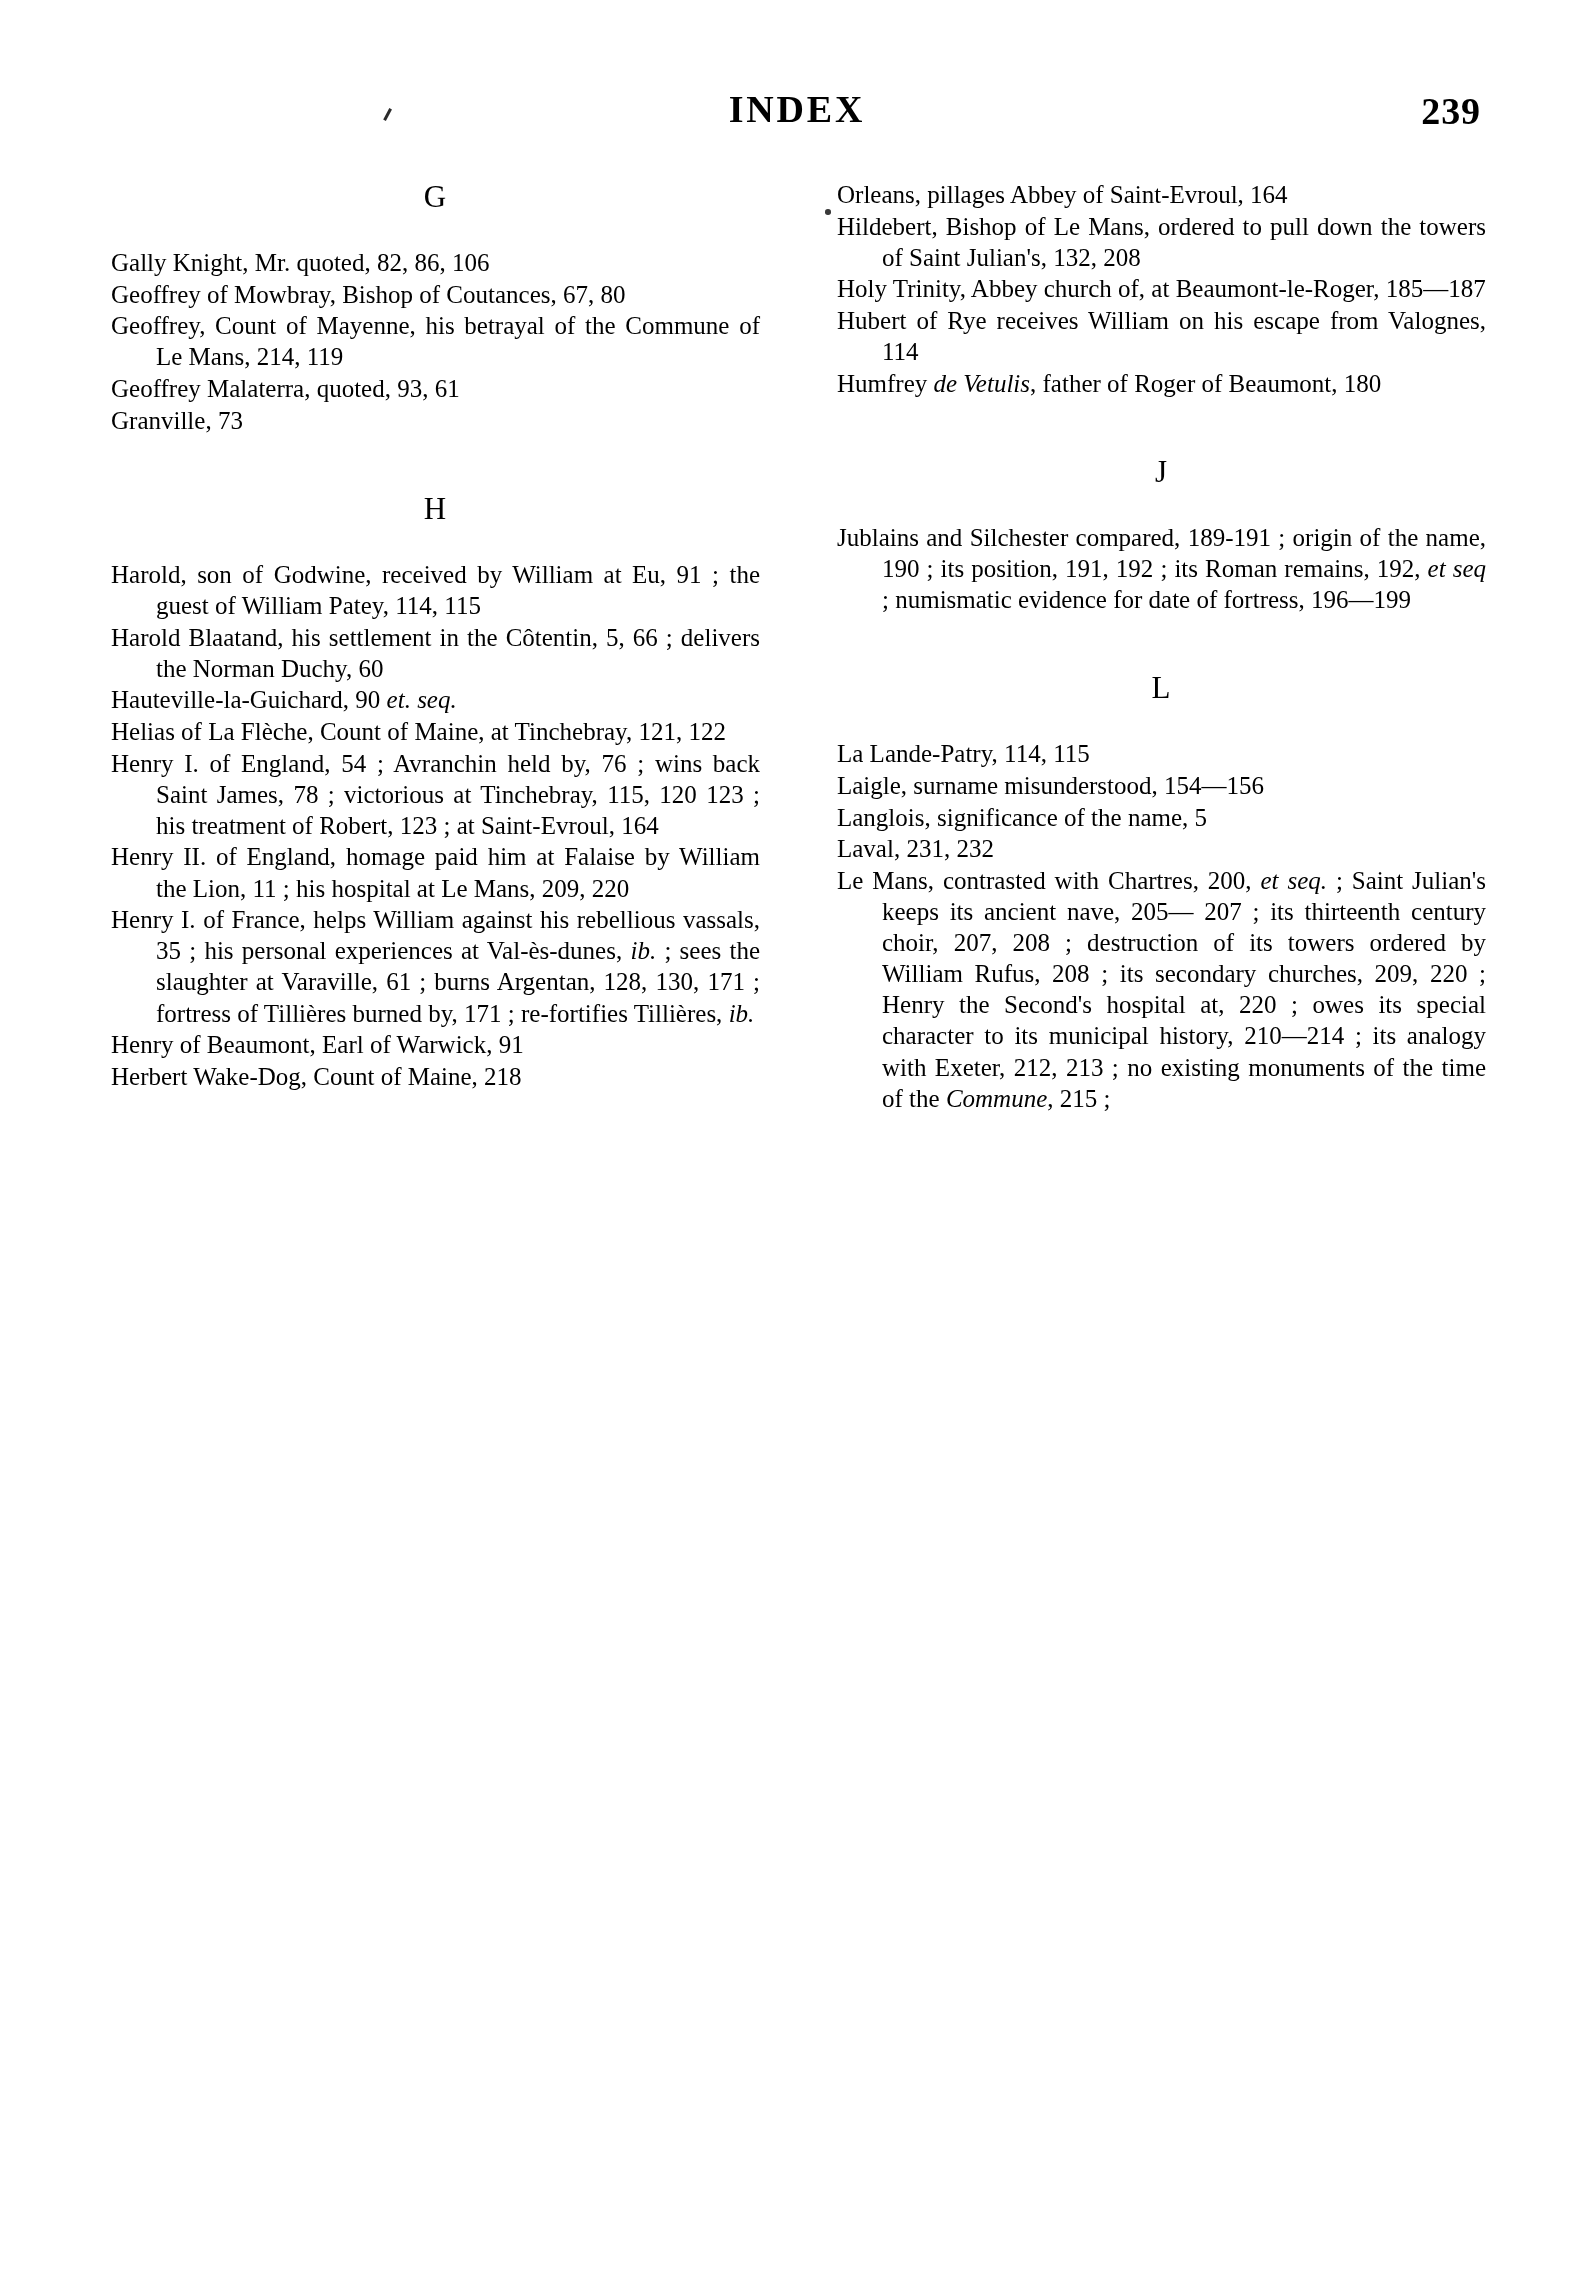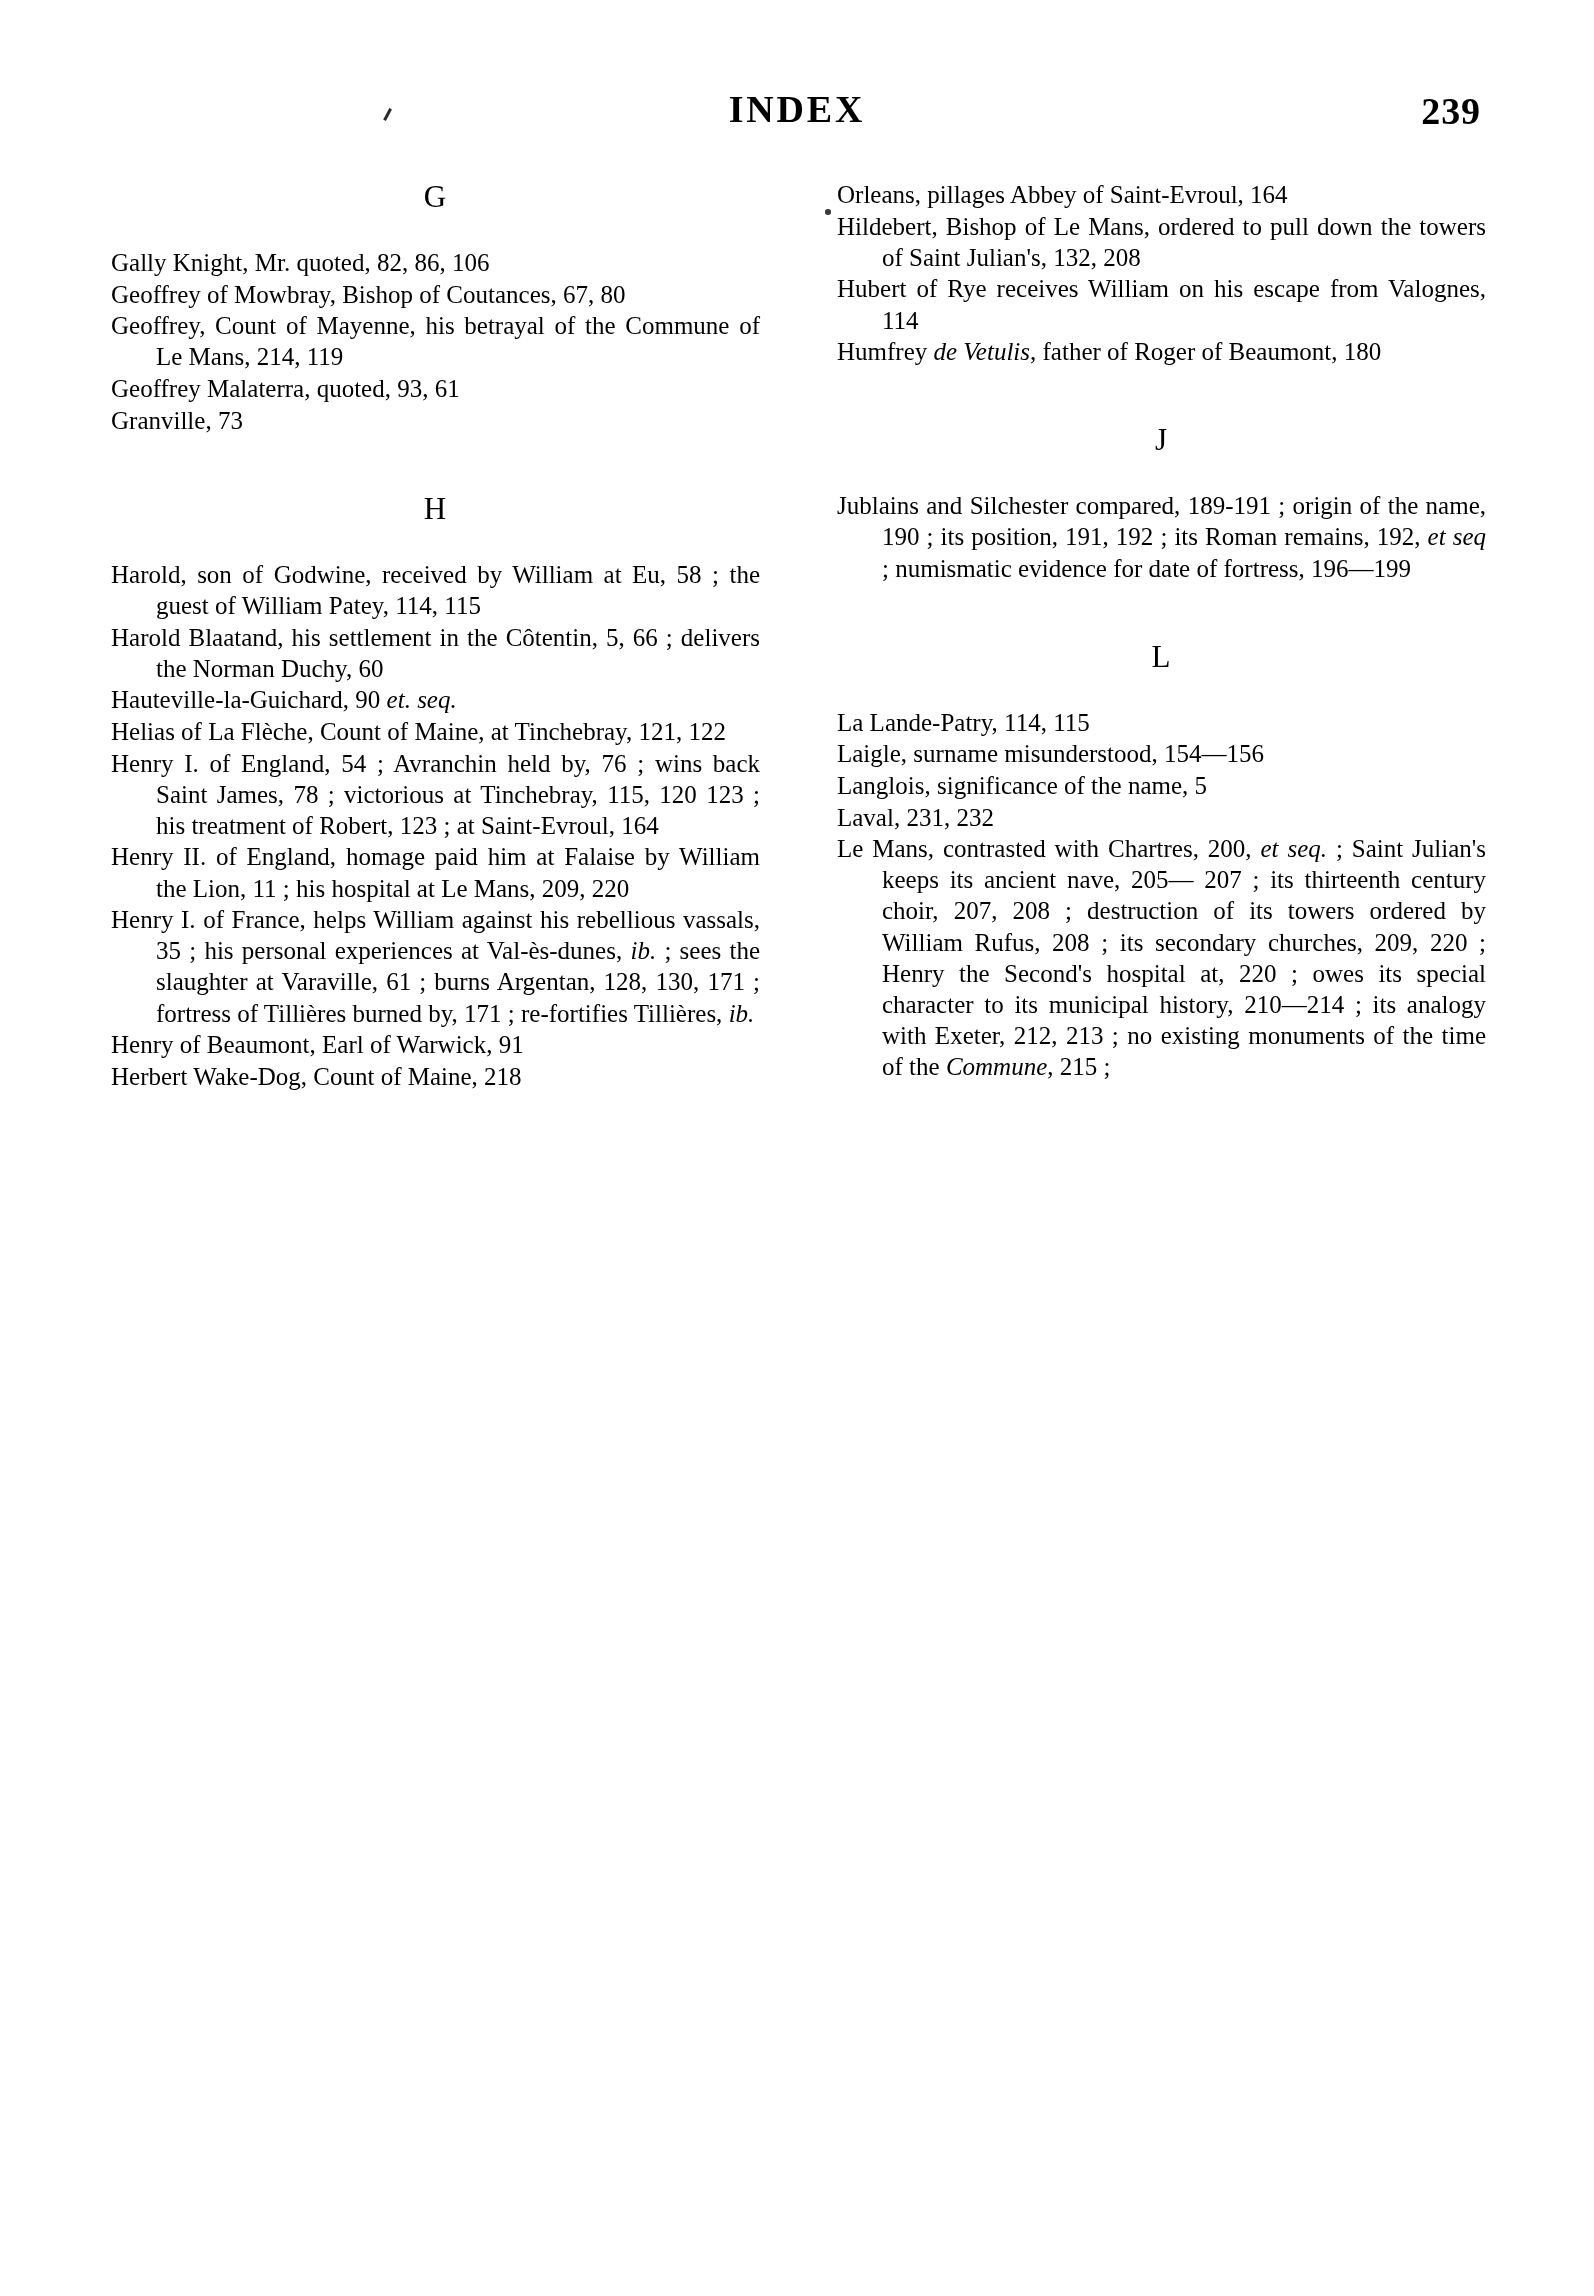--- a/index.html
+++ b/index.html
@@ -118,33 +118,34 @@
 
   <div class="columns">
     <div class="col" id="col-0">
         <div class="section-letter">G</div>
         <p class="entry">Gally Knight, Mr. quoted, 82, 86, 106</p>
         <p class="entry">Geoffrey of Mowbray, Bishop of Coutances, 67, 80</p>
         <p class="entry">Geoffrey, Count of Mayenne, his betrayal of the Commune of Le Mans, 214, 119</p>
         <p class="entry">Geoffrey Malaterra, quoted, 93, 61</p>
         <p class="entry">Granville, 73</p>
         <div class="section-letter tight-top">H</div>
-        <p class="entry">Harold, son of Godwine, received by William at Eu, 58 ; the guest of William Patey, 114, 115</p>
+        <p class="entry">Harold, son of Godwine, received by William at Eu, 91 ; the guest of William Patey, 114, 115</p>
         <p class="entry">Harold Blaatand, his settlement in the Côtentin, 5, 66 ; delivers the Norman Duchy, 60</p>
         <p class="entry">Hauteville-la-Guichard, 90 <i>et. seq.</i></p>
         <p class="entry">Helias of La Flèche, Count of Maine, at Tinchebray, 121, 122</p>
         <p class="entry">Henry I. of England, 54 ; Avranchin held by, 76 ; wins back Saint James, 78 ; victorious at Tinchebray, 115, 120 123 ; his treatment of Robert, 123 ; at Saint-Evroul, 164</p>
         <p class="entry">Henry II. of England, homage paid him at Falaise by William the Lion, 11 ; his hospital at Le Mans, 209, 220</p>
         <p class="entry">Henry I. of France, helps William against his rebellious vassals, 35 ; his personal experiences at Val-ès-dunes, <i>ib.</i> ; sees the slaughter at Varaville, 61 ; burns Argentan, 128, 130, 171 ; fortress of Tillières burned by, 171 ; re-fortifies Tillières, <i>ib.</i></p>
         <p class="entry">Henry of Beaumont, Earl of Warwick, 91</p>
         <p class="entry">Herbert Wake-Dog, Count of Maine, 218</p>
       </div>
     <div class="col" id="col-1">
         <p class="entry">Orleans, pillages Abbey of Saint-Evroul, 164</p>
         <p class="entry">Hildebert, Bishop of Le Mans, ordered to pull down the towers of Saint Julian's, 132, 208</p>
+        <p class="entry">Holy Trinity, Abbey church of, at Beaumont-le-Roger, 185—187</p>
         <p class="entry">Hubert of Rye receives William on his escape from Valognes, 114</p>
         <p class="entry">Humfrey <i>de Vetulis</i>, father of Roger of Beaumont, 180</p>
         <div class="section-letter tight-top">J</div>
         <p class="entry">Jublains and Silchester compared, 189-191 ; origin of the name, 190 ; its position, 191, 192 ; its Roman remains, 192, <i>et seq</i> ; numismatic evidence for date of fortress, 196—199</p>
         <div class="section-letter tight-top">L</div>
         <p class="entry">La Lande-Patry, 114, 115</p>
         <p class="entry">Laigle, surname misunderstood, 154—156</p>
         <p class="entry">Langlois, significance of the name, 5</p>
         <p class="entry">Laval, 231, 232</p>
         <p class="entry">Le Mans, contrasted with Chartres, 200, <i>et seq.</i> ; Saint Julian's keeps its ancient nave, 205— 207 ; its thirteenth century choir, 207, 208 ; destruction of its towers ordered by William Rufus, 208 ; its secondary churches, 209, 220 ; Henry the Second's hospital at, 220 ; owes its special character to its municipal history, 210—214 ; its analogy with Exeter, 212, 213 ; no existing monuments of the time of the <i>Commune</i>, 215 ;</p>

